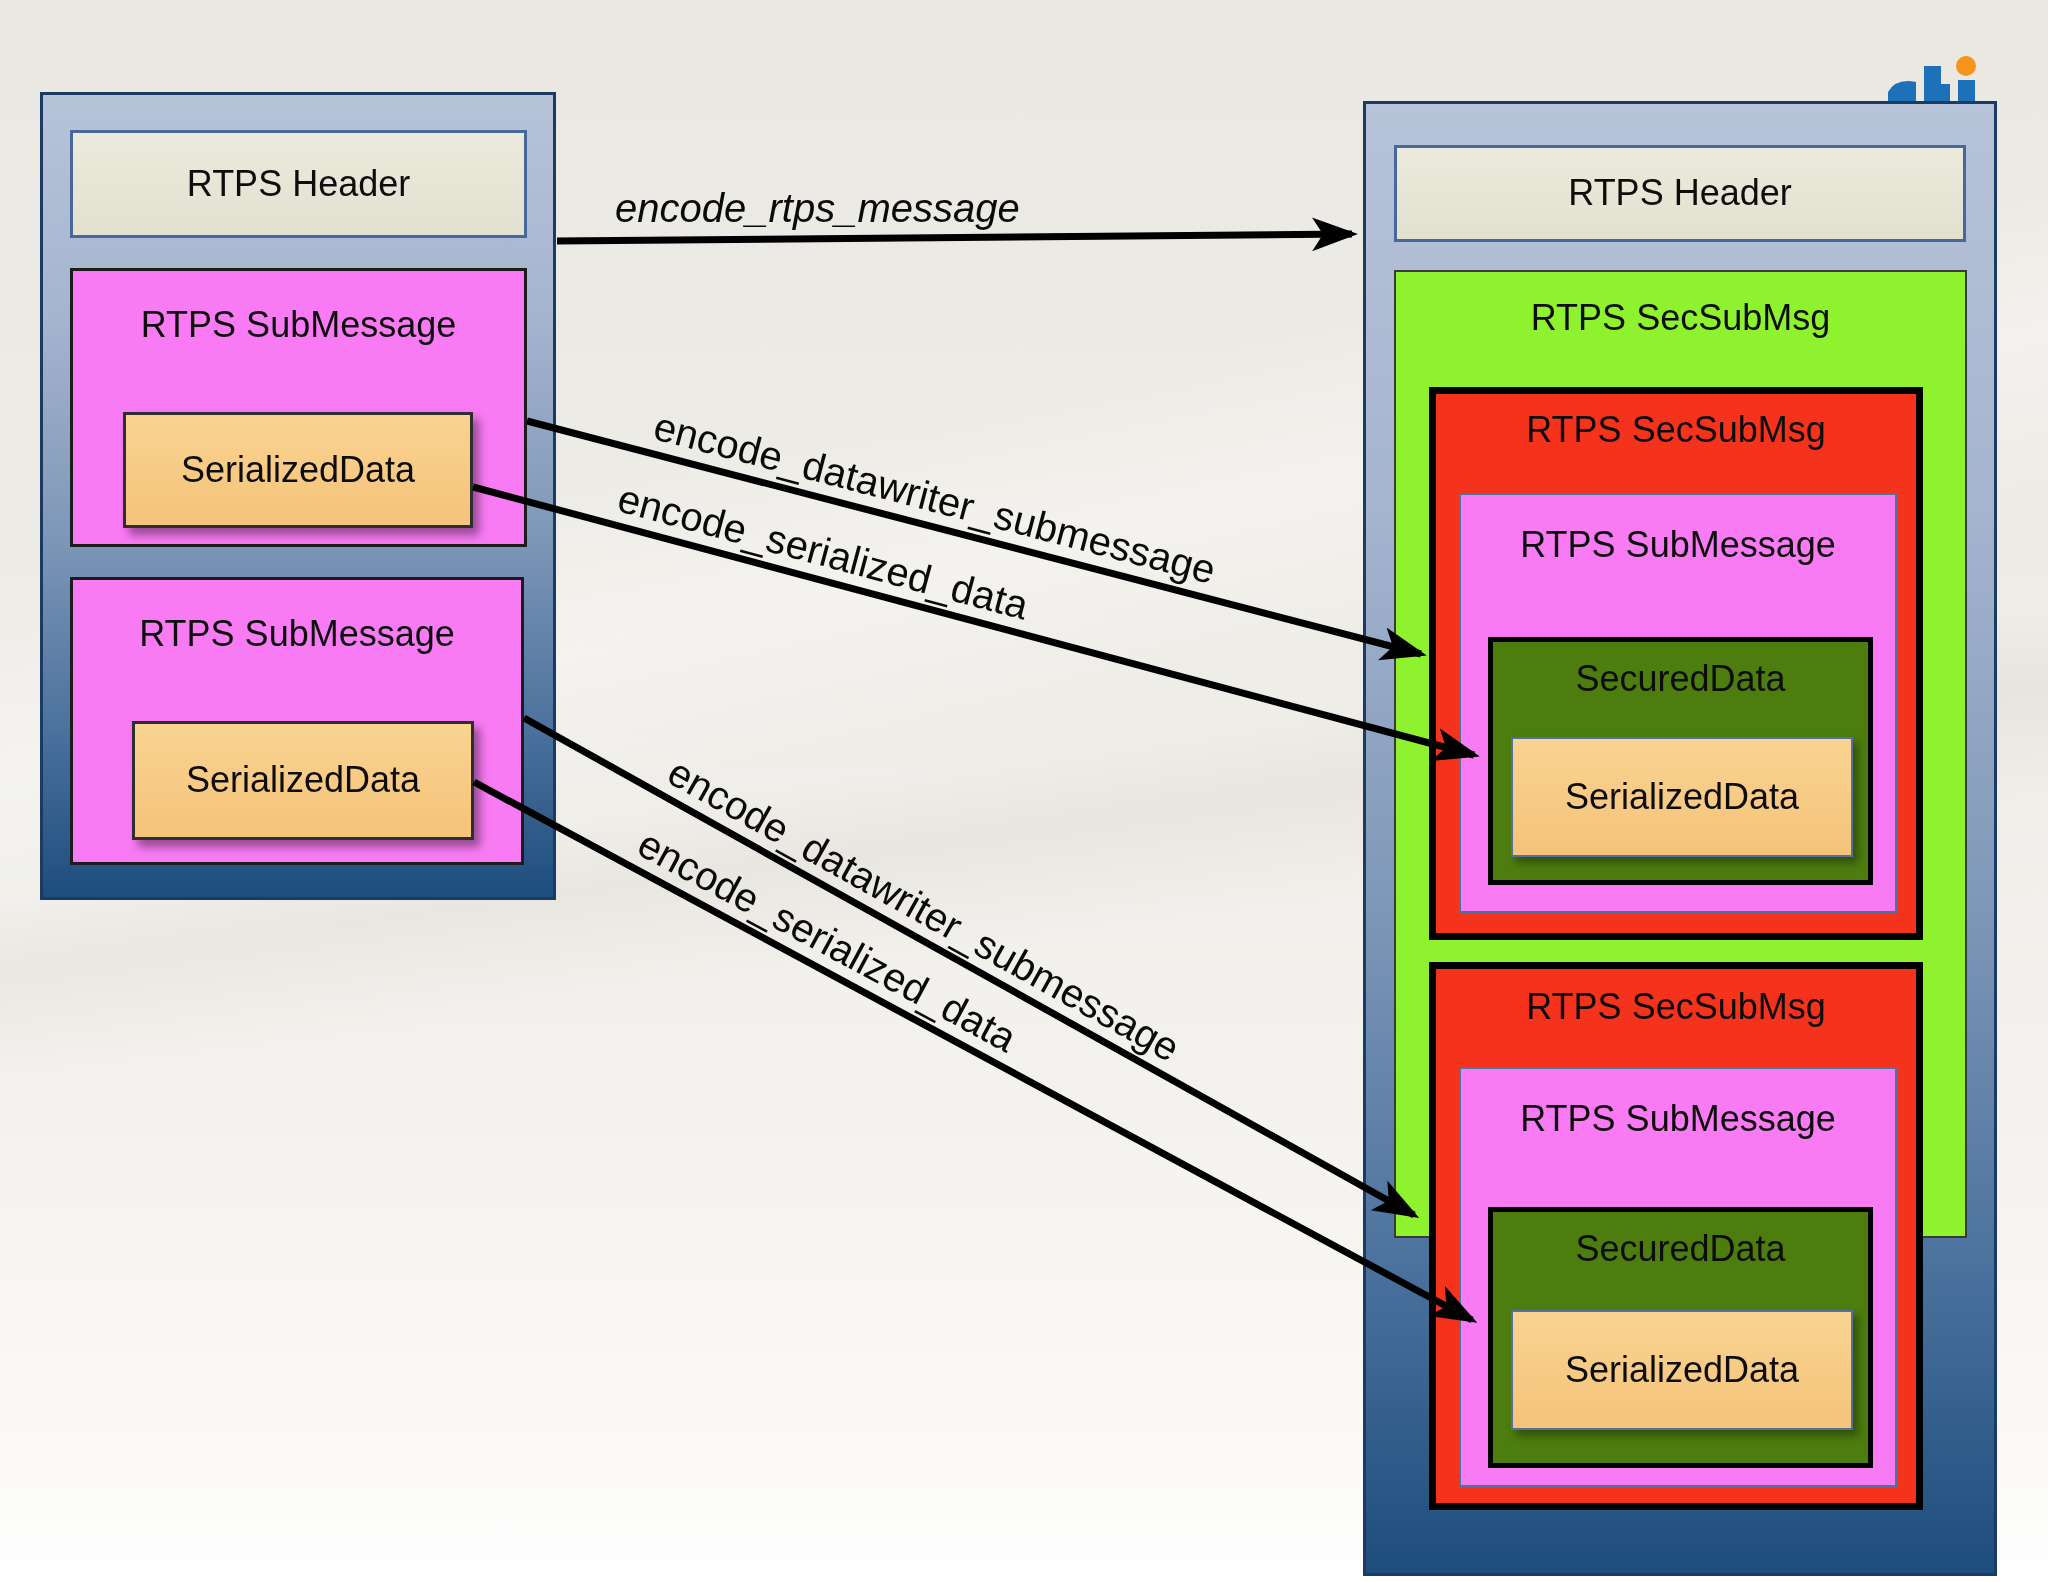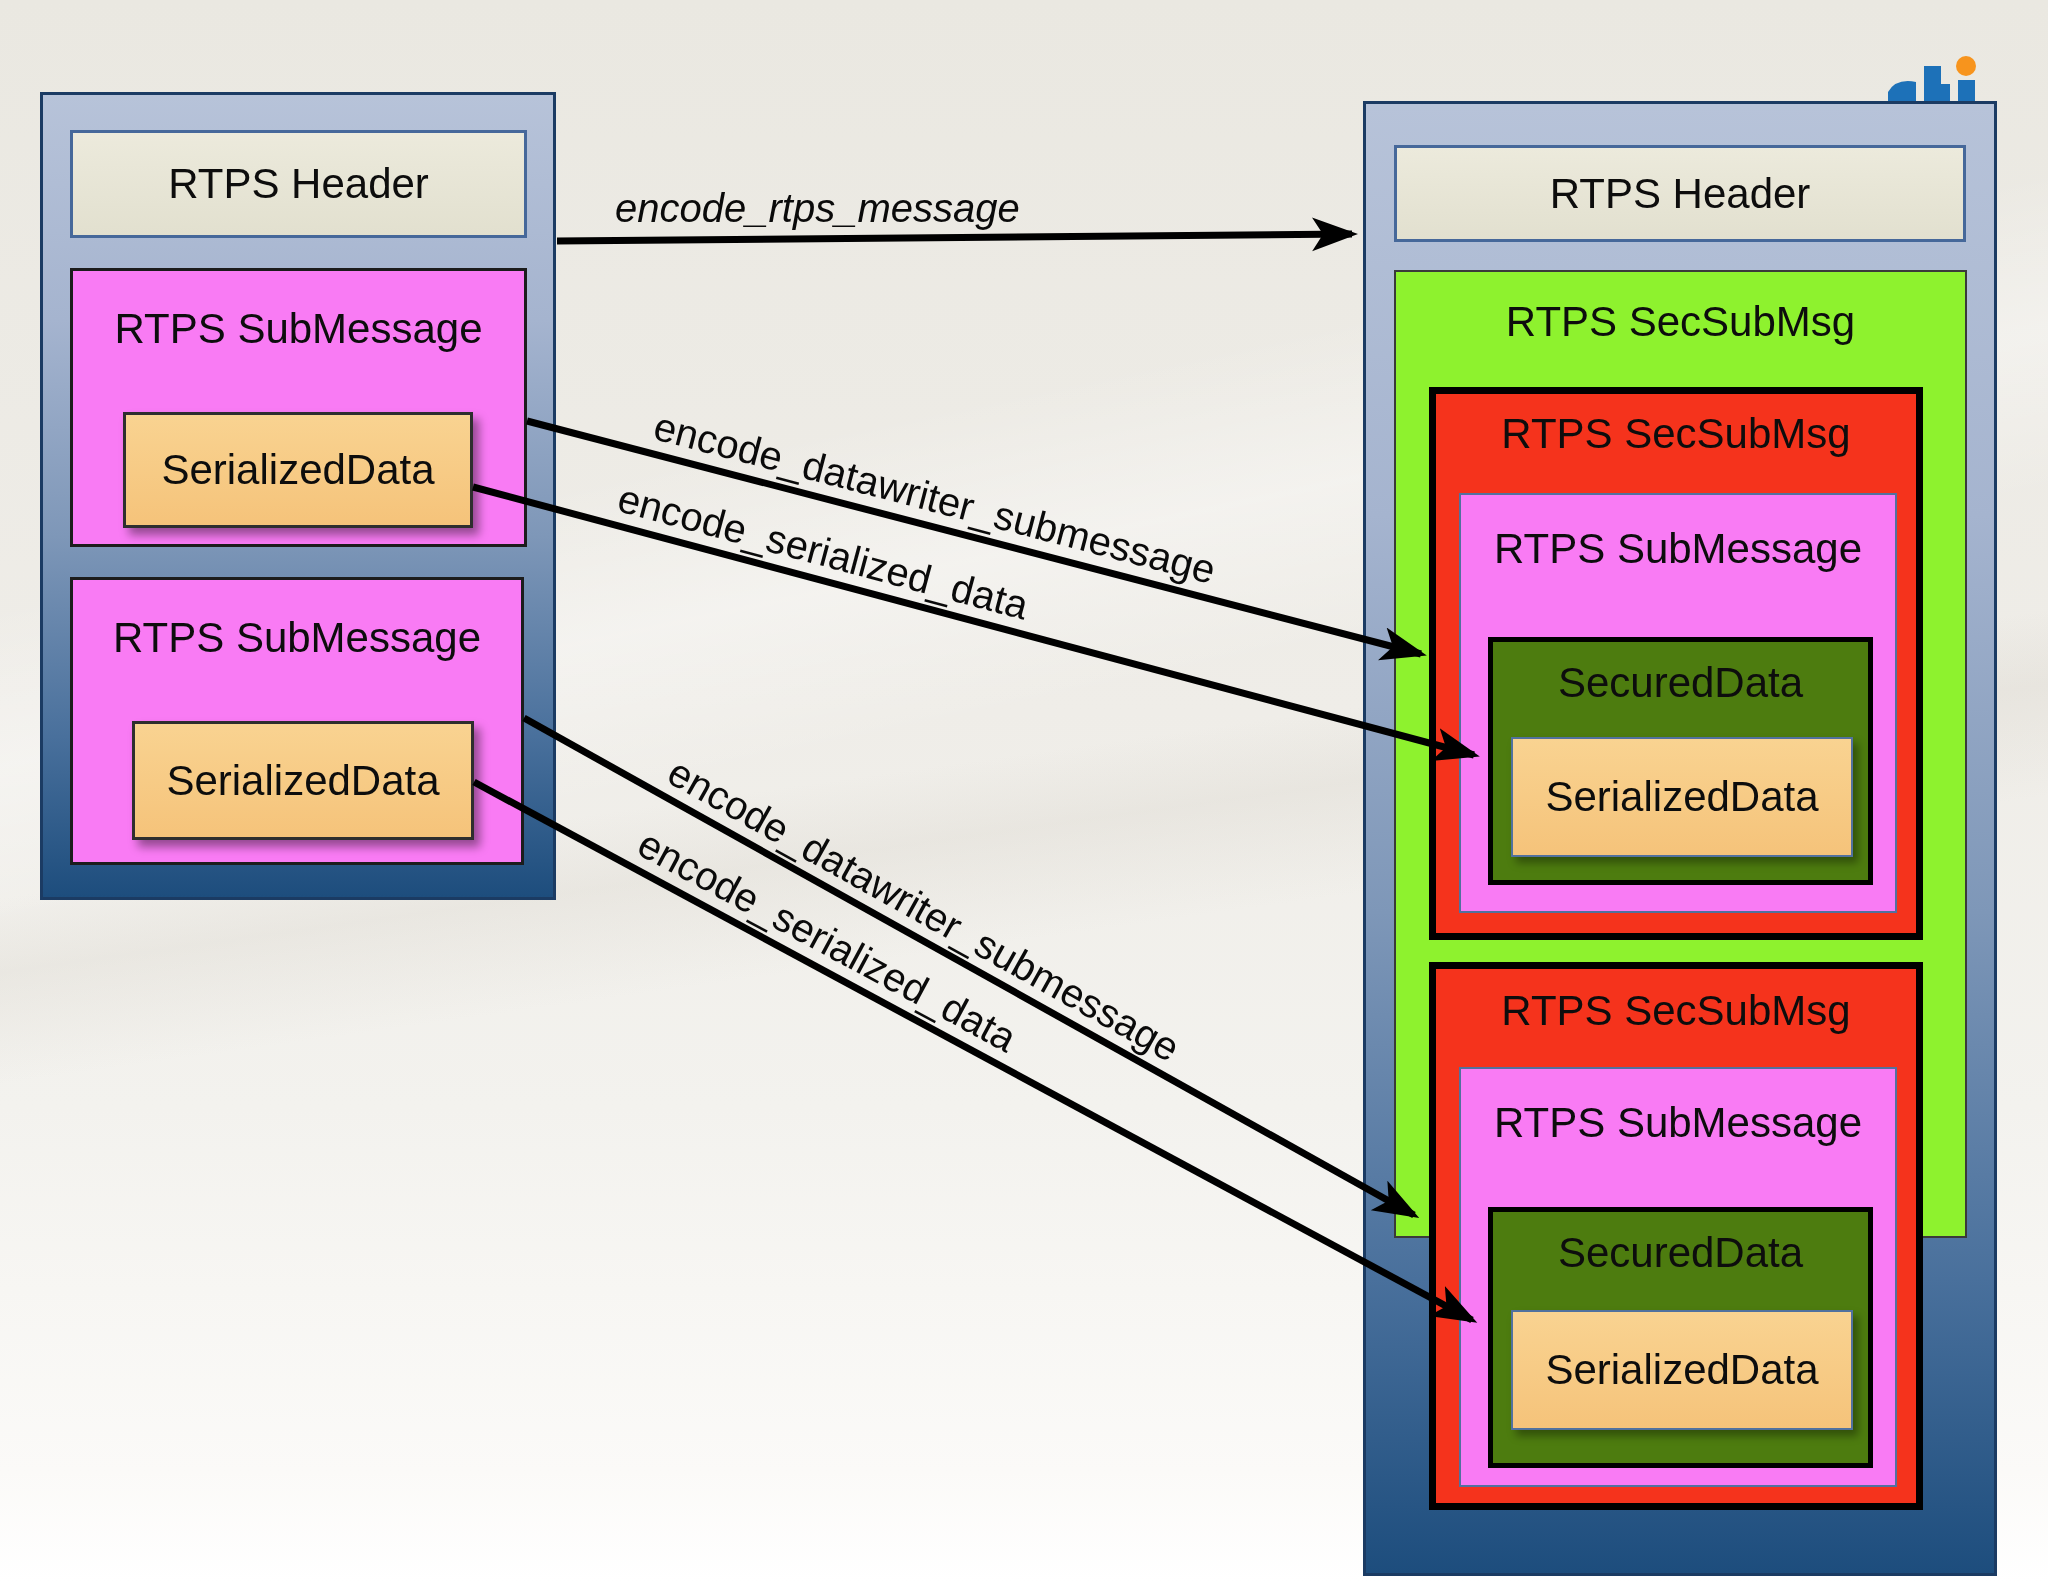--- a/index.html
+++ b/index.html
@@ -19,21 +19,21 @@
   .abs{position:absolute;}
   
   .outer-col{
     position:absolute;border:3px solid #1b3b63;box-sizing:border-box;
     background:linear-gradient(180deg,#b7c3d9 0%,#a5b4cf 28%,#7e97b8 55%,#49709c 80%,#1d4d7d 100%);
   }
   #left-col{left:40px;top:92px;width:516px;height:808px;}
   #right-col{left:1363px;top:101px;width:634px;height:1475px;}
   
   .bx{position:absolute;box-sizing:border-box;}
-  .lbl{font-size:42px;line-height:1.12;text-align:center;white-space:nowrap;}
+  .lbl{font-size:36px;line-height:1.12;text-align:center;white-space:nowrap;}
   .center{display:flex;align-items:center;justify-content:center;}
   .beige{
     background:linear-gradient(180deg,#eceadc 0%,#e2e0cf 100%);
     border:3px solid #46689a;
   }
   .magL{background:#f97bf4;border:3px solid #1c1c1c;}
   .magR{background:#f97bf4;border:2px solid #51719e;}
   .serL{background:linear-gradient(180deg,#f9d391 0%,#f5c37a 100%);border:3px solid #2e2e2e;box-shadow:6px 7px 9px rgba(0,0,0,.40);}
   .serR{background:linear-gradient(180deg,#f9d391 0%,#f5c37a 100%);border:2px solid #51719e;box-shadow:5px 6px 8px rgba(0,0,0,.35);}
   .green{background:#8ef22e;border:2px solid #3a3a3a;}

